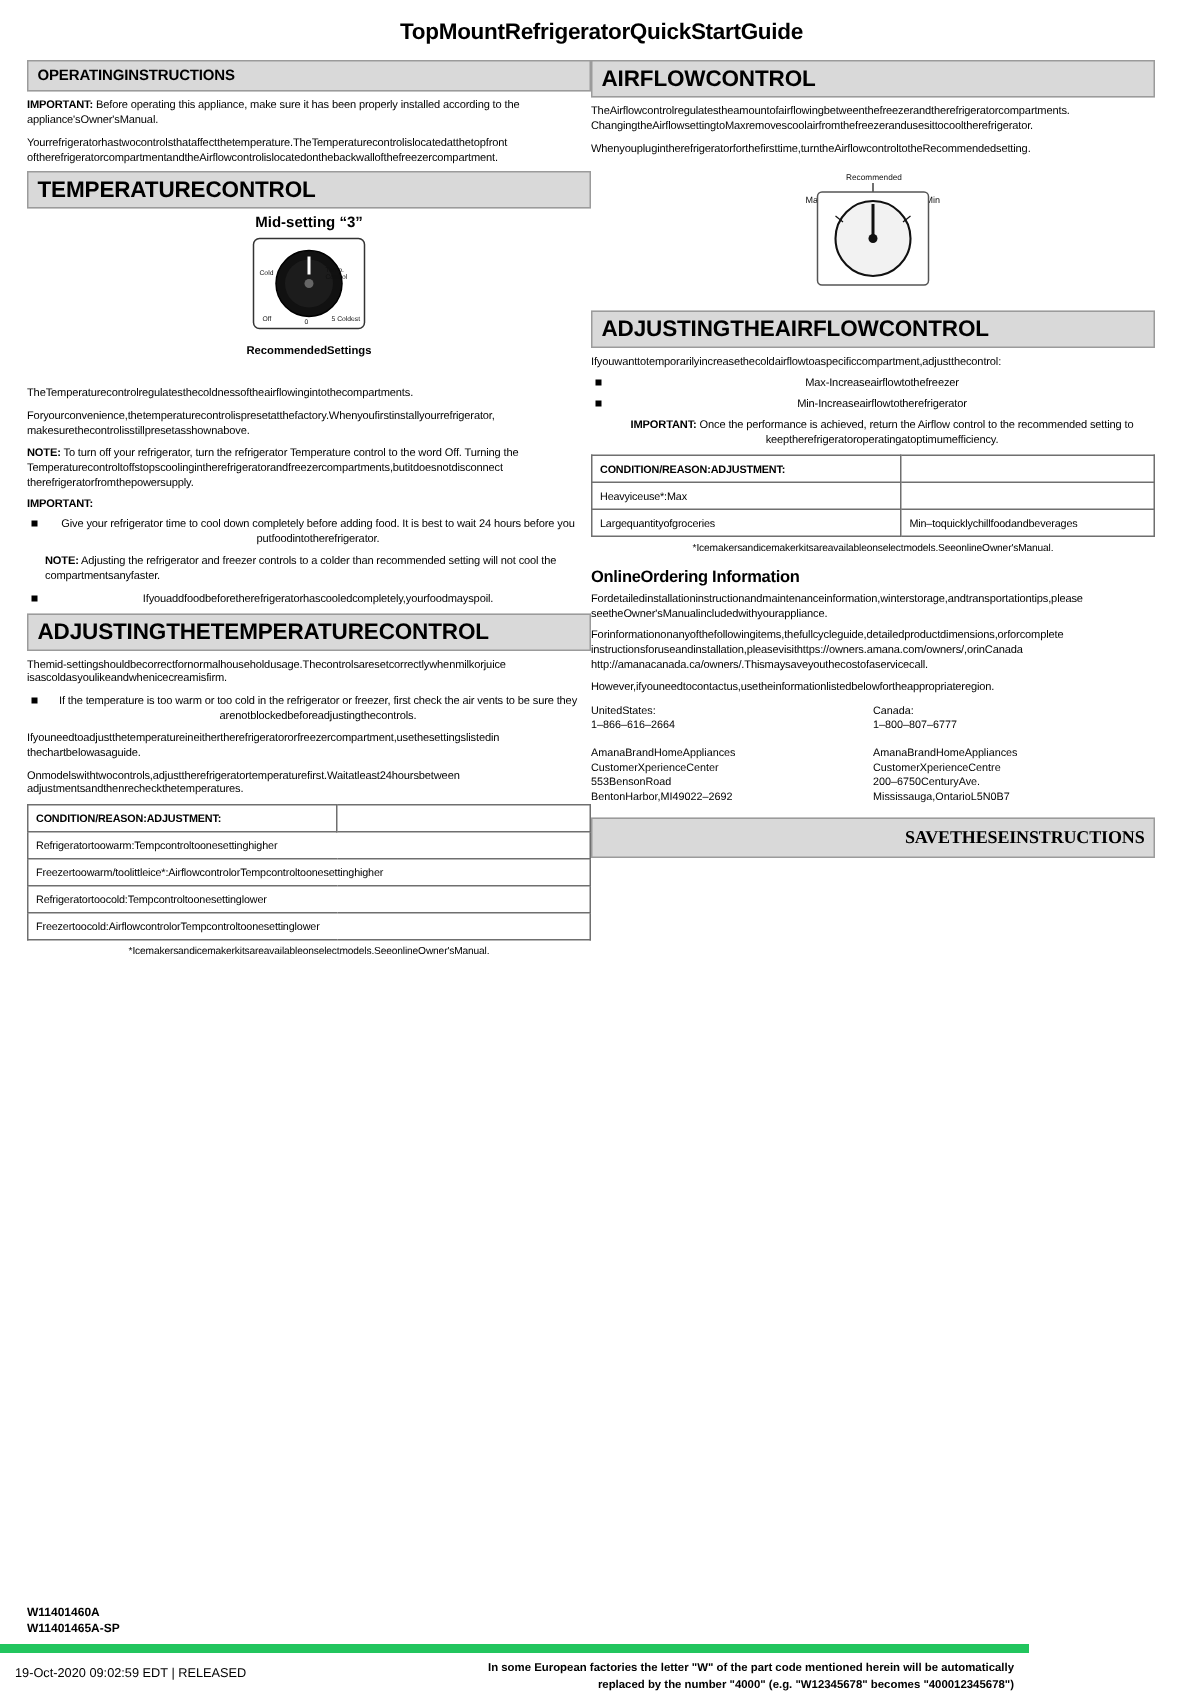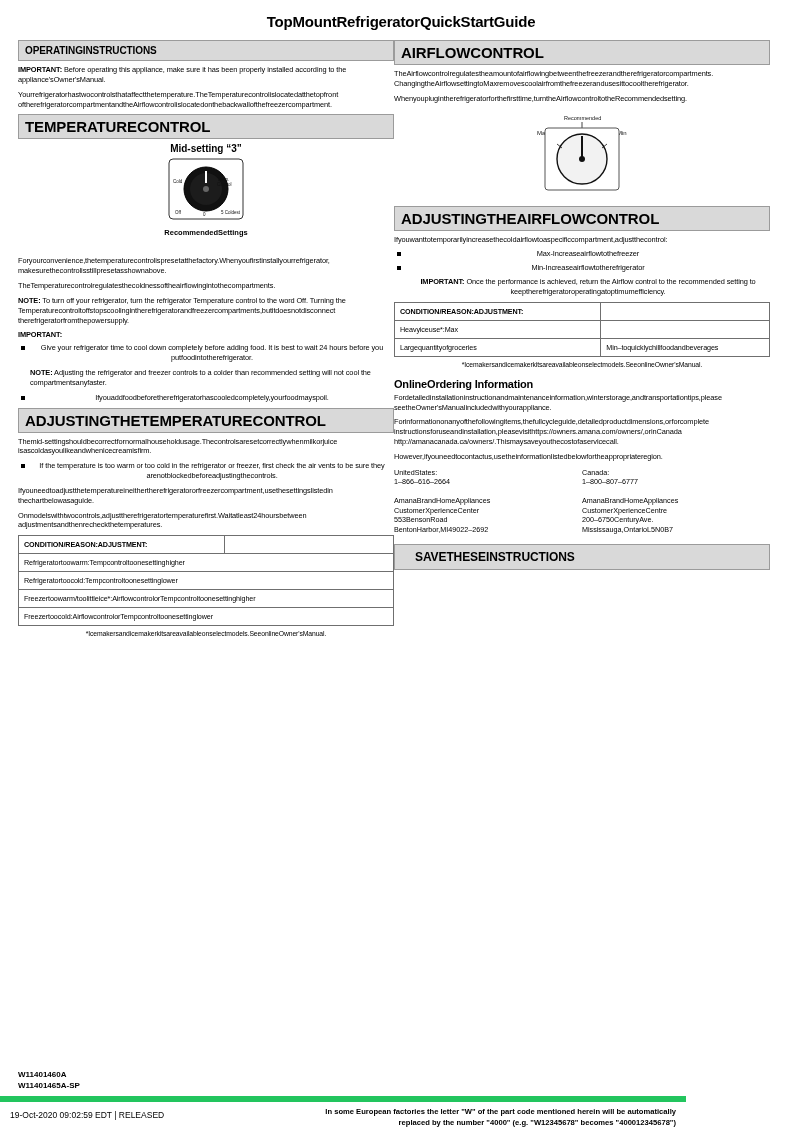--- a/index.html
+++ b/index.html
@@ -43,23 +43,24 @@
     font-weight: bold;
     padding: 3px 6px;
     margin-bottom: 4px;
     letter-spacing: -0.1px;
   }
   .section-head.big {
     font-size: 10px;
     padding: 4px 6px;
   }
   .section-head.center {
-    text-align: left;
+    text-align: right;
     font-size: 12px;
-    padding: 5px 20px;
+    padding: 5px 6px;
+    font-family: Liberation Serif, serif;
   }
   p {
     margin: 0 0 5px 0;
     font-size: 7.4px;
     line-height: 1.33;
     letter-spacing: -0.1px;
   }
   .tight { margin-bottom: 3px; }
   b, .b { font-weight: bold; }
   ul {
@@ -209,22 +210,22 @@
           <text x="22" y="27" font-size="4.5" font-family="Liberation Sans" fill="#111">Cold</text>
           <text x="66" y="25" font-size="4.5" font-family="Liberation Sans" fill="#111">Temp.</text>
           <text x="66" y="30" font-size="4.5" font-family="Liberation Sans" fill="#111">Control</text>
           <text x="24" y="58" font-size="4.5" font-family="Liberation Sans" fill="#111">Off</text>
           <text x="52" y="60" font-size="4.5" font-family="Liberation Sans" fill="#111">0</text>
           <text x="70" y="58" font-size="4.5" font-family="Liberation Sans" fill="#111">5 Coldest</text>
         </svg>
         <div class="recommended">RecommendedSettings</div>
       </div>
 
+      <p>TheTemperaturecontrolregulatesthecoldnessoftheairflowingintothecompartments.</p>
       <p>Foryourconvenience,thetemperaturecontrolispresetatthefactory.Whenyoufirstinstallyourrefrigerator, makesurethecontrolisstillpresetasshownabove.</p>
-      <p>TheTemperaturecontrolregulatesthecoldnessoftheairflowingintothecompartments.</p>
 
       <p><b>NOTE:</b> <span>To turn off your refrigerator, turn the refrigerator Temperature control to the word Off. Turning the Temperaturecontroltof​fstopscoolingintherefrigeratorandfreezercompartments,butitdoesnotdisconnect therefrigeratorfromthepowersupply.</span></p>
 
       <p class="tight"><b>IMPORTANT:</b></p>
 
       <ul>
         <li>Give your refrigerator time to cool down completely before adding food. It is best to wait 24 hours before you putfoodintotherefrigerator.</li>
       </ul>
 
       <p class="note-ind"><b>NOTE:</b> <span>Adjusting the refrigerator and freezer controls to a colder than recommended setting will not cool the compartmentsanyfaster.</span></p>
@@ -247,24 +248,24 @@
       <table class="cond">
         <tbody>
             <tr>
           <th>CONDITION/REASON:ADJUSTMENT:</th>
           <th style="width:45%"></th>
         </tr>
         <tr>
           <td colspan="2">Refrigeratortoowarm:Tempcontroltoonesettinghigher</td>
         </tr>
         <tr>
+          <td colspan="2">Freezertoowarm/toolittleice*:AirflowcontrolorTempcontroltoonesettinghigher</td>
+        </tr>
+        <tr>
           <td colspan="2">Refrigeratortoocold:Tempcontroltoonesettinglower</td>
-        </tr>
-        <tr>
-          <td colspan="2">Freezertoowarm/toolittleice*:AirflowcontrolorTempcontroltoonesettinghigher</td>
         </tr>
         <tr>
           <td colspan="2">Freezertoocold:AirflowcontrolorTempcontroltoonesettinglower</td>
         </tr>
       </tbody>
         </table>
 
       <div class="footnote">*Icemakersandicemakerkitsareavailableonselectmodels.SeeonlineOwner'sManual.</div>
 
     </div>

